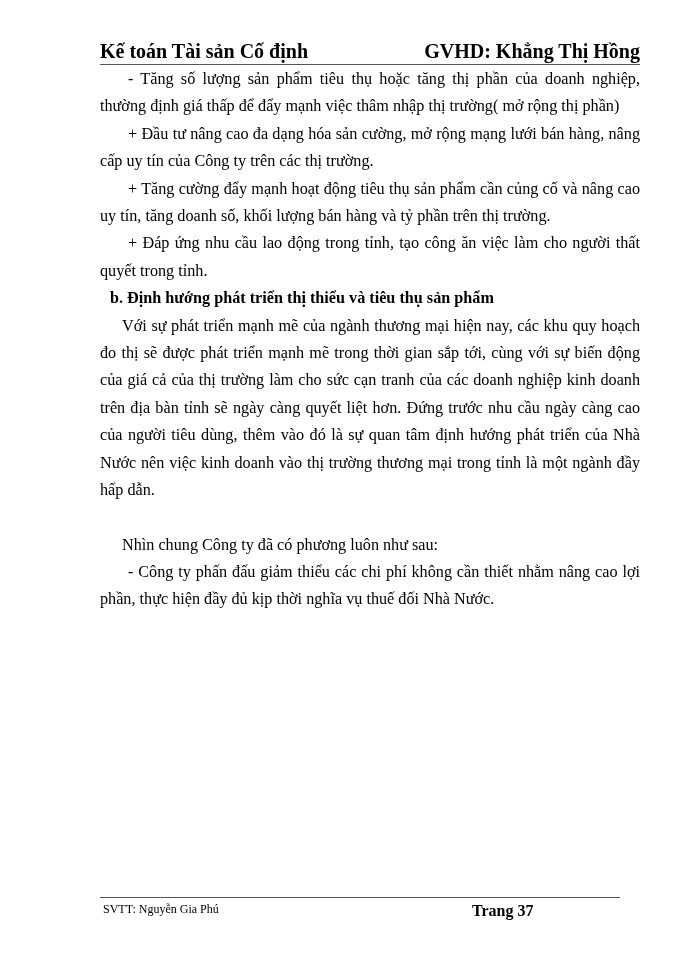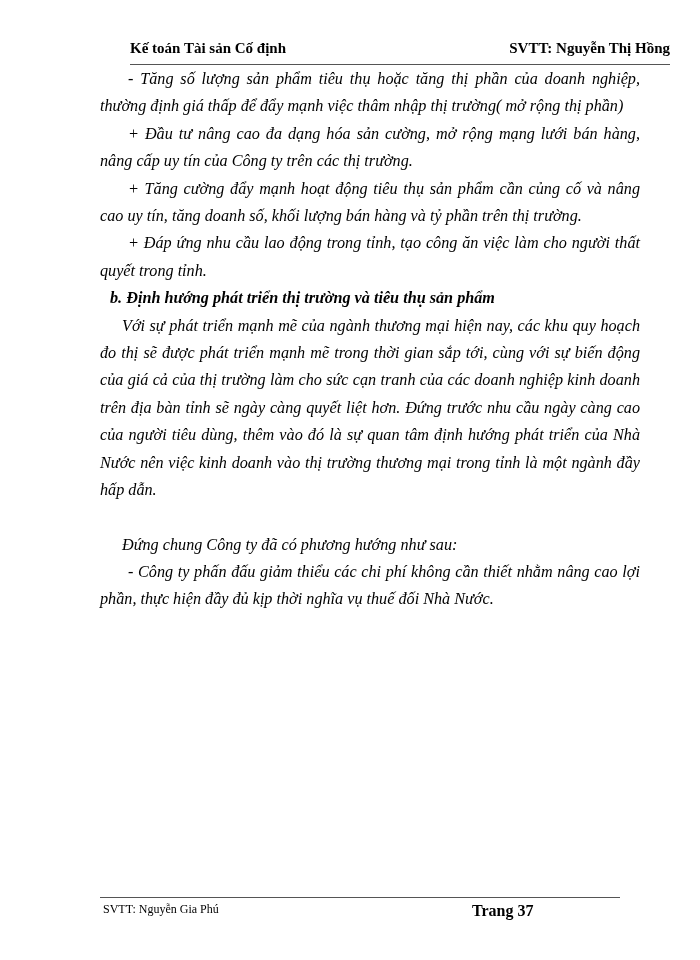--- a/index.html
+++ b/index.html
@@ -4,55 +4,55 @@
   <style>
     html, body { margin: 0; padding: 0; background: #ffffff; }
     body {
       width: 700px; height: 960px; position: relative; overflow: hidden;
       font-family: "Liberation Serif", "DejaVu Serif", serif;
       color: #000;
     }
     .header {
       position: absolute; left: 100px; top: 38px; width: 540px; height: 26px;
       border-bottom: 1.5px solid #555;
-      font-weight: bold; font-size: 15px; margin-left: 30px;
+      font-weight: bold; font-size: 20px;
     }
     .header .left { position: absolute; left: 0; top: 2px; }
     .header .right { position: absolute; right: 0; top: 2px; }
     .content {
       position: absolute; left: 100px; top: 66px; width: 540px;
       font-size: 16.2px; line-height: 27.4px; text-align: justify;
     }
-    .content p { margin: 0; font-style: italic; }
+    .content p { margin: 0; }
     .indent { text-indent: 28px; }
     .indent-sm { text-indent: 22px; }
     .heading { font-weight: bold; padding-left: 10px; }
     .spacer { height: 27px; }
     .footer-line {
       position: absolute; left: 100px; top: 897px; width: 520px;
       border-top: 1.5px solid #555;
     }
     .footer-left { position: absolute; left: 103px; top: 902px; font-size: 12px; }
     .footer-right { position: absolute; left: 472px; top: 902px; font-size: 16px; font-weight: bold; }
   </style>
 </head>
 <body>
 
 <div class="header">
   <span class="left">Kế toán Tài sản Cố định</span>
-  <span class="right">SVTT: Nguyễn Thị Hồng</span>
+  <span class="right">GVHD: Khẳng Thị Hồng</span>
 </div>
 
 <div class="content">
   <p class="indent">- Tăng số lượng sản phẩm tiêu thụ hoặc tăng thị phần của doanh nghiệp, thường định giá thấp để đẩy mạnh việc thâm nhập thị trường( mở rộng thị phần)</p>
   <p class="indent">+ Đầu tư nâng cao đa dạng hóa sản cường, mở rộng mạng lưới bán hàng, nâng cấp uy tín của Công ty trên các thị trường.</p>
   <p class="indent">+ Tăng cường đẩy mạnh hoạt động tiêu thụ sản phẩm cần củng cố và nâng cao uy tín, tăng doanh số, khối lượng bán hàng và tỷ phần trên thị trường.</p>
   <p class="indent">+ Đáp ứng nhu cầu lao động trong tỉnh, tạo công ăn việc làm cho người thất quyết trong tỉnh.</p>
-  <p class="heading">b. Định hướng phát triển thị trường và tiêu thụ sản phẩm</p>
+  <p class="heading">b. Định hướng phát triển thị thiểu và tiêu thụ sản phẩm</p>
   <p class="indent-sm">Với sự phát triển mạnh mẽ của ngành thương mại hiện nay, các khu quy hoạch đo thị sẽ được phát triển mạnh mẽ trong thời gian sắp tới, cùng với sự biến động của giá cả của thị trường làm cho sức cạn tranh của các doanh nghiệp kinh doanh trên địa bàn tỉnh sẽ ngày càng quyết liệt hơn. Đứng trước nhu cầu ngày càng cao của người tiêu dùng, thêm vào đó là sự quan tâm định hướng phát triển của Nhà Nước nên việc kinh doanh vào thị trường thương mại trong tỉnh là một ngành đầy hấp dẫn.</p>
   <div class="spacer"></div>
-  <p class="indent-sm">Đứng chung Công ty đã có phương hướng như sau:</p>
+  <p class="indent-sm">Nhìn chung Công ty đã có phương luôn như sau:</p>
   <p class="indent">- Công ty phấn đấu giảm thiểu các chi phí không cần thiết nhằm nâng cao lợi phần, thực hiện đầy đủ kịp thời nghĩa vụ thuế đối Nhà Nước.</p>
 </div>
 
 <div class="footer-line"></div>
 <span class="footer-left">SVTT: Nguyễn Gia Phú</span>
 <span class="footer-right">Trang 37</span>
 
 </body></html>

